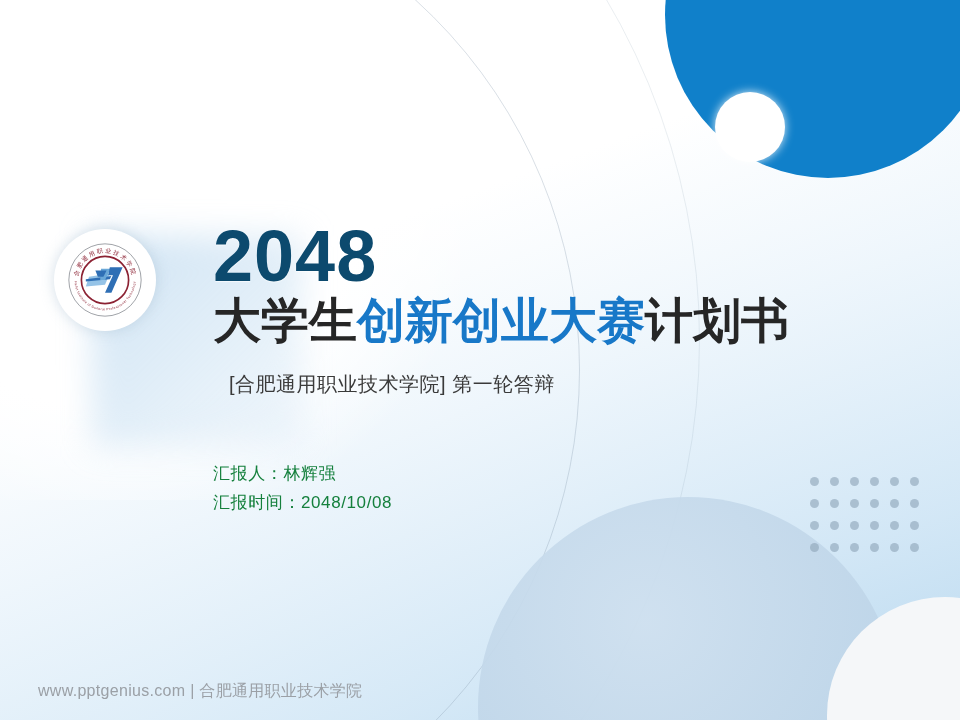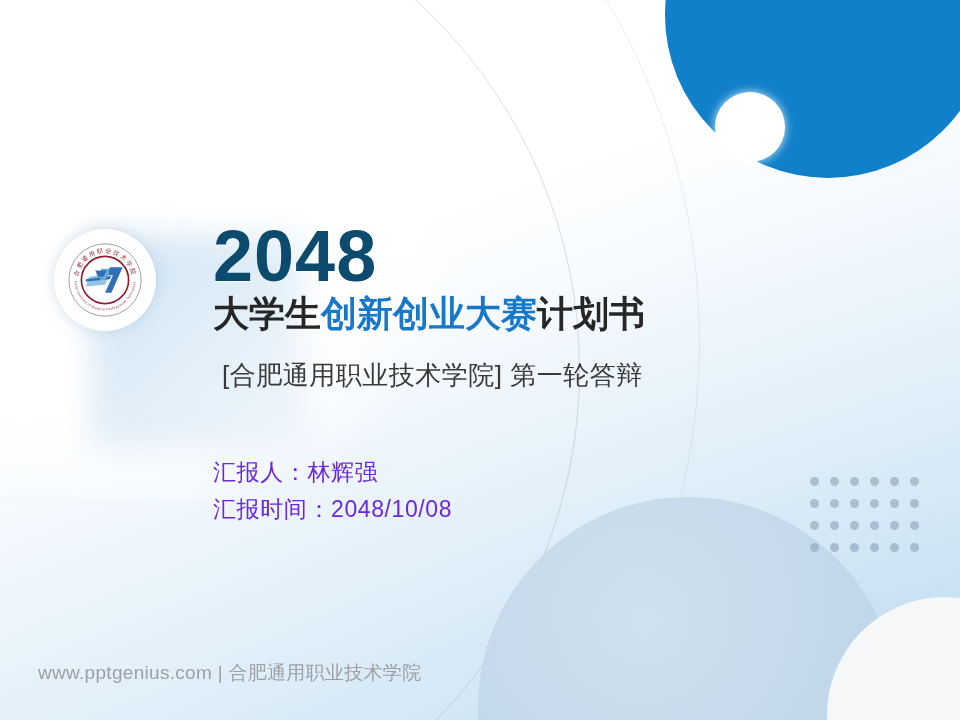--- a/index.html
+++ b/index.html
@@ -159,52 +159,52 @@
     font-size: 72px;
     font-weight: bold;
     line-height: 0.96;
     color: #0c4a6e;
     letter-spacing: 1px;
     margin: 0;
     text-shadow: 0 1px 1px rgba(255,255,255,0.7);
   }
   .main-title {
     margin: 4px 0 0 0;
-    font-size: 36px;
+    font-size: 48px;
     font-weight: bold;
     line-height: 1.08;
     letter-spacing: 0px;
     white-space: nowrap;
   }
   .main-title .seg-dark { color: #262626; }
   .main-title .seg-blue { color: #1878c8; }
 
   .subtitle {
-    margin: 24px 0 0 9px;
-    font-size: 26px;
+    margin: 24px 0 0 16px;
+    font-size: 20px;
     color: #3a3a3a;
     letter-spacing: 0.5px;
   }
 
   .meta {
     margin-top: 64px;
   }
   .meta p {
     margin: 0 0 6px 0;
-    font-size: 23px;
-    color: #6d28d9;
+    font-size: 17px;
+    color: #15803d;
     letter-spacing: 0.6px;
   }
 
   
   .footer {
     position: absolute;
     left: 38px;
-    bottom: 34px;
-    font-size: 19px;
+    bottom: 18px;
+    font-size: 16px;
     color: #9ba0a6;
     letter-spacing: 0.3px;
     margin-top: 42px;
   }
 </style>
 </head>
 <body>
 
 <div id="slide">
 

